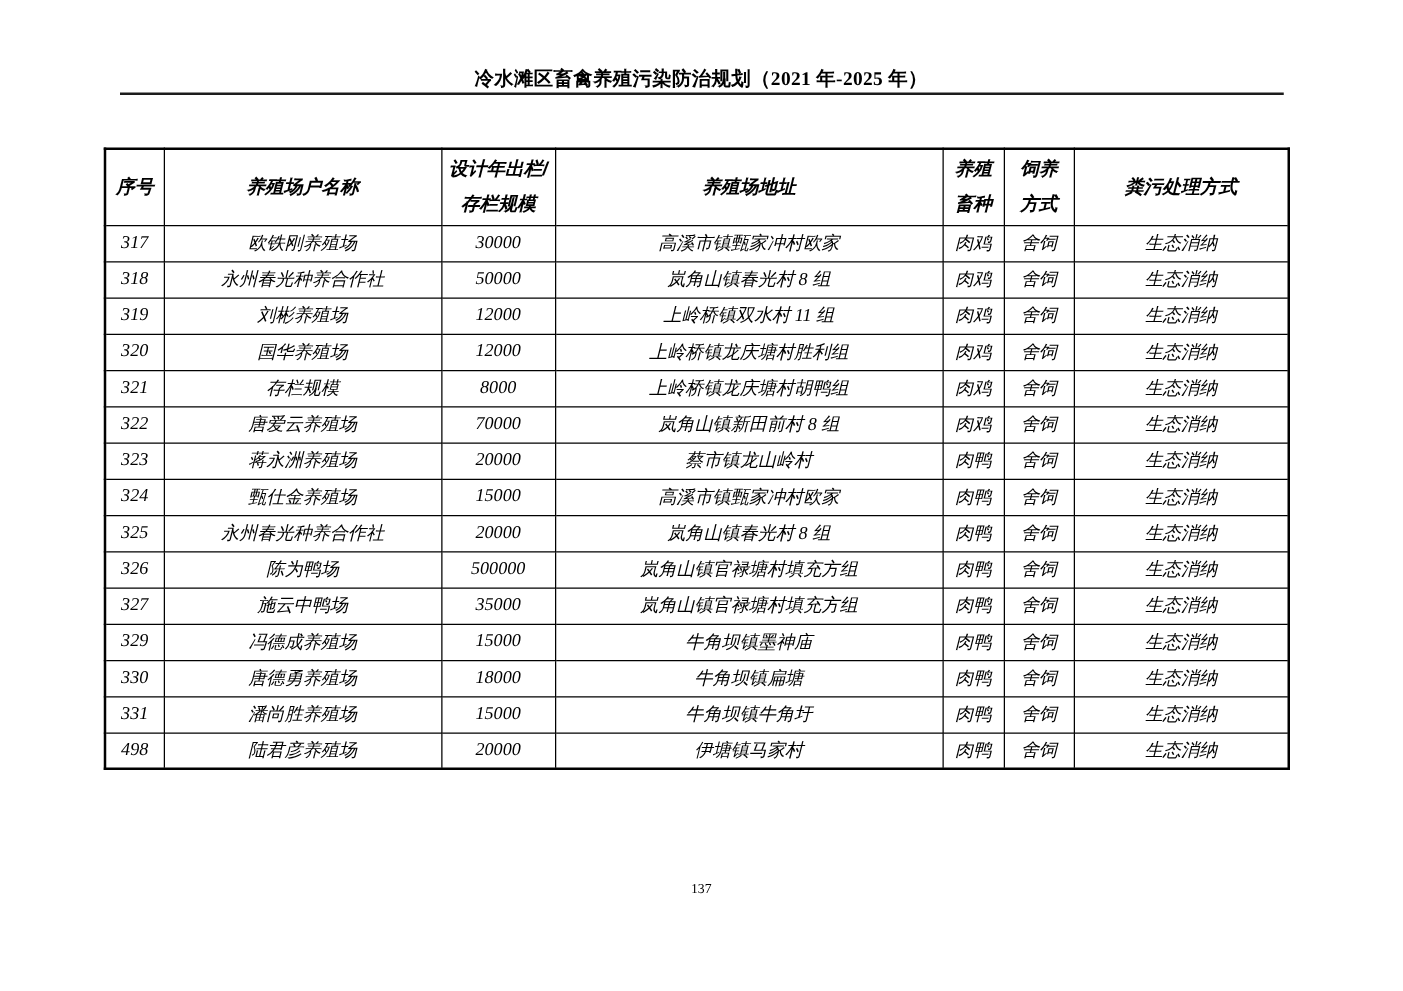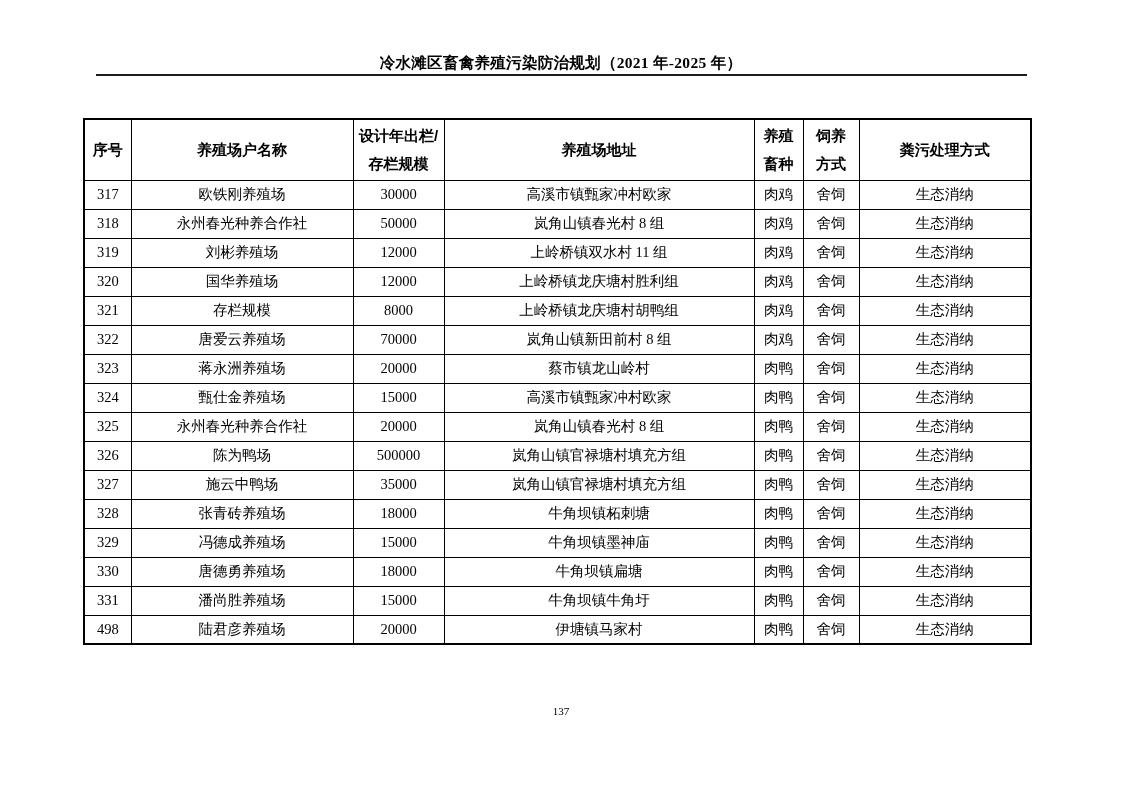--- a/index.html
+++ b/index.html
@@ -34,20 +34,21 @@
     border-top:2px solid #1c1c1c;
   }
   table.farm-table {
     position:absolute;
     top:118px;
     left:83px;
     width:947px;
     border-collapse:collapse;
     table-layout:fixed;
     border:2px solid #000;
+    font-style:italic;
   }
   table.farm-table th,
   table.farm-table td {
     border:1px solid #000;
     text-align:center;
     vertical-align:middle;
     padding:0 2px;
     overflow:hidden;
   }
   table.farm-table thead th {
@@ -199,29 +200,20 @@
         <tr>
           <td>327</td>
           <td>施云中鸭场</td>
           <td>35000</td>
           <td>岚角山镇官禄塘村填充方组</td>
           <td>肉鸭</td>
           <td>舍饲</td>
           <td>生态消纳</td>
         </tr>
         <tr>
-          <td>328</td>
-          <td>张青砖养殖场</td>
-          <td>18000</td>
-          <td>牛角坝镇柘刺塘</td>
-          <td>肉鸭</td>
-          <td>舍饲</td>
-          <td>生态消纳</td>
-        </tr>
-        <tr>
           <td>329</td>
           <td>冯德成养殖场</td>
           <td>15000</td>
           <td>牛角坝镇墨神庙</td>
           <td>肉鸭</td>
           <td>舍饲</td>
           <td>生态消纳</td>
         </tr>
         <tr>
           <td>330</td>

